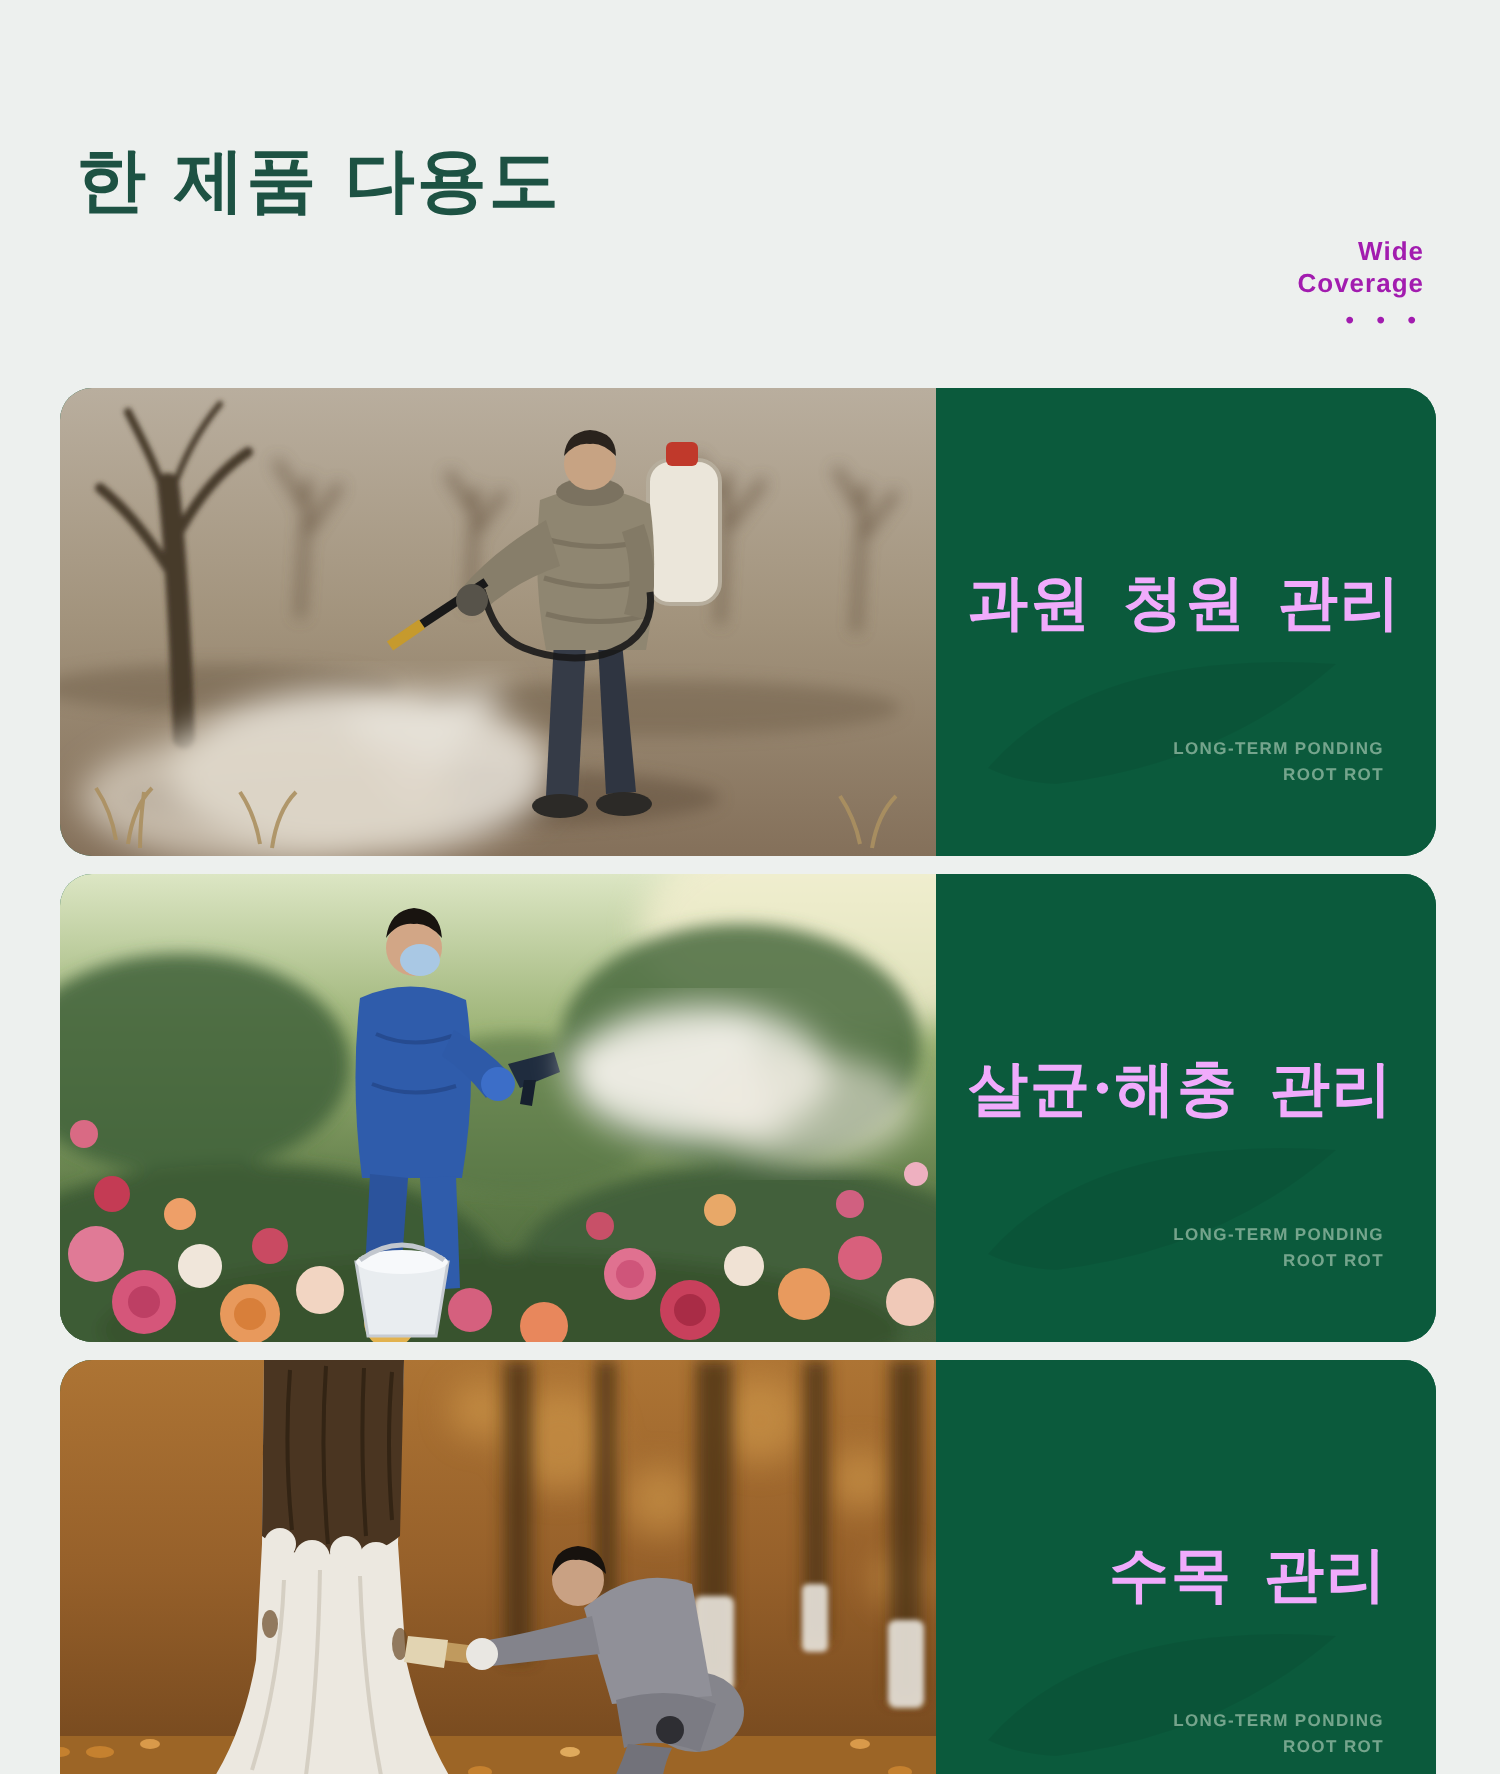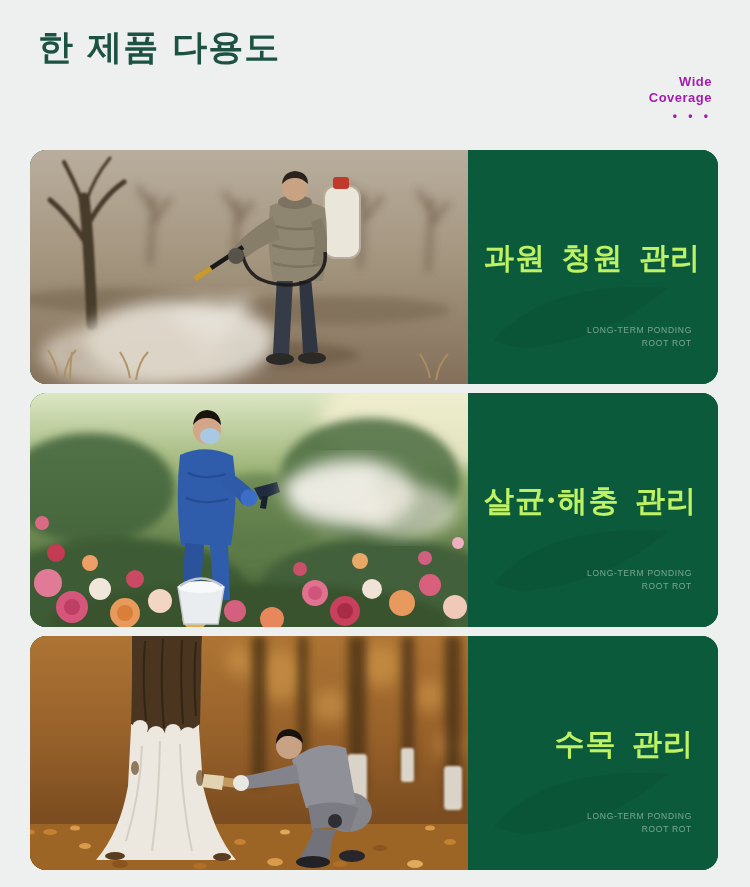--- a/index.html
+++ b/index.html
@@ -3,21 +3,21 @@
 <meta charset="utf-8">
 <style>
   * { margin:0; padding:0; box-sizing:border-box; }
   html,body { width:750px; height:887px; }
   body {
     background:#edf0ee;
     font-family:"Liberation Sans", sans-serif;
     position:relative;
     overflow:hidden;
   }
-  .page { position:absolute; inset:0; }
+  .page { position:absolute; inset:0;margin-top:44px; }
 
   
   .header { position:absolute; left:38px; top:24px; right:38px; }
   .title {
     font-family:"DejaVu Serif","Liberation Serif",serif;
     font-weight:700;
     font-size:35px;
     line-height:45px;
     color:#1d5243;
     letter-spacing:1px;
@@ -59,33 +59,33 @@
   }
   .panel .label {
     position:absolute;
     top:46%;
     transform:translateY(-50%);
     right:24px; left:16px;
     text-align:right;
     font-family:"DejaVu Serif","Liberation Serif",serif;
     font-weight:600;
     font-size:30px;
-    color:#bef264;
+    color:#f0abfc;
     letter-spacing:1px;
     word-spacing:4px;
     white-space:nowrap;
   }
   .panel .sub {
     position:absolute;
     right:26px; bottom:34px;
     text-align:right;
     font-size:8.5px;
     line-height:13px;
     letter-spacing:.7px;
-    font-weight:400;
+    font-weight:700;
     color:rgba(205,227,208,.55);
   }
   .watermark {
     position:absolute;
     left:18px; top:52%;
     width:190px; height:90px;
     opacity:.5;
   }
 </style>
 </head>

